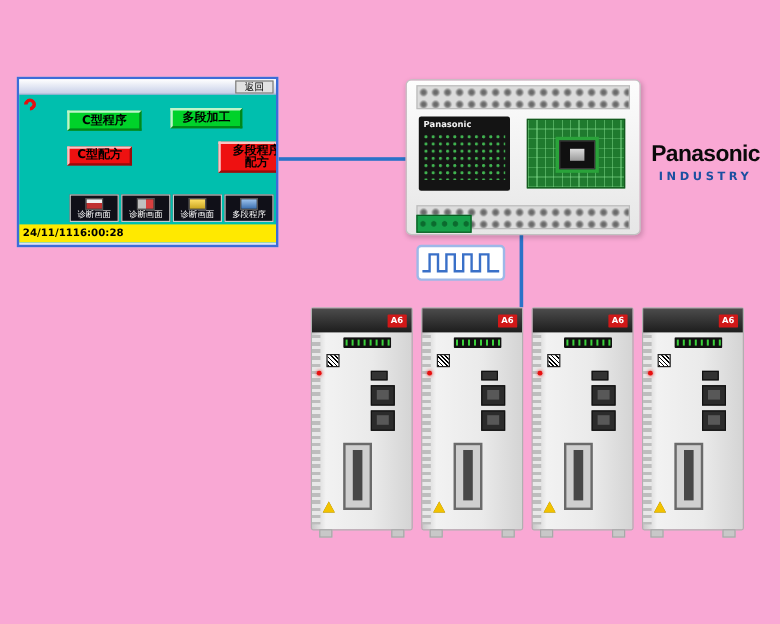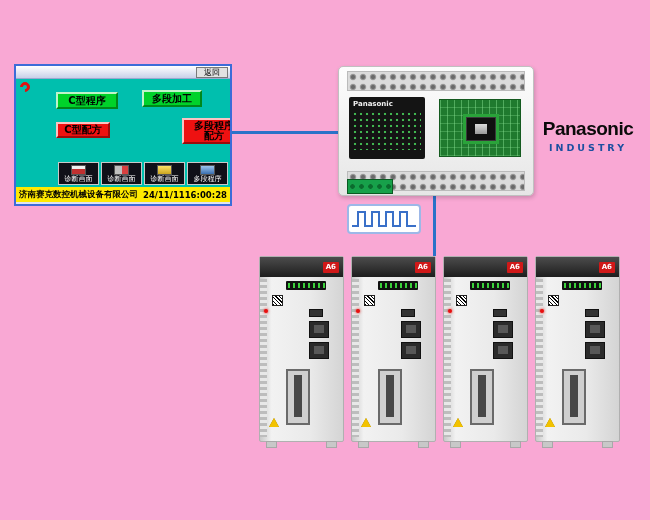--- a/index.html
+++ b/index.html
@@ -121,21 +121,20 @@
           <span class="tbtn-icon"></span>
           <span class="tbtn-label">多段程序</span>
         </div>
         <div class="tbtn">
           <span class="tbtn-icon"></span>
           <span class="tbtn-label">多段程序</span>
         </div>
       </div>
 
       <div class="hmi-status">
-        <span>济南赛克数控机械设备有限公司</span>
         <span>24/11/1116:00:28</span>
       </div>
     </div>
   </div>
 
   <div class="plc">
     <div class="plc-terms top"></div>
     <div class="plc-panel">
       <div class="plc-brand">Panasonic</div>
       <div class="plc-leds"></div>

